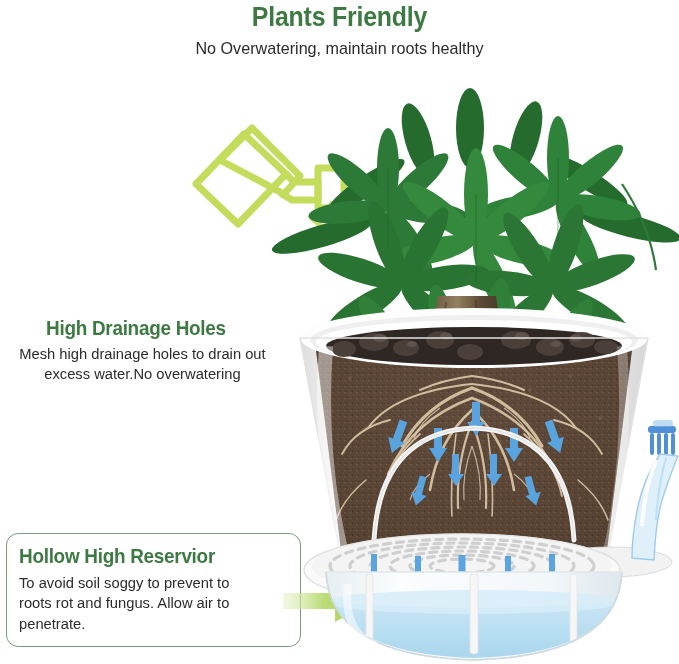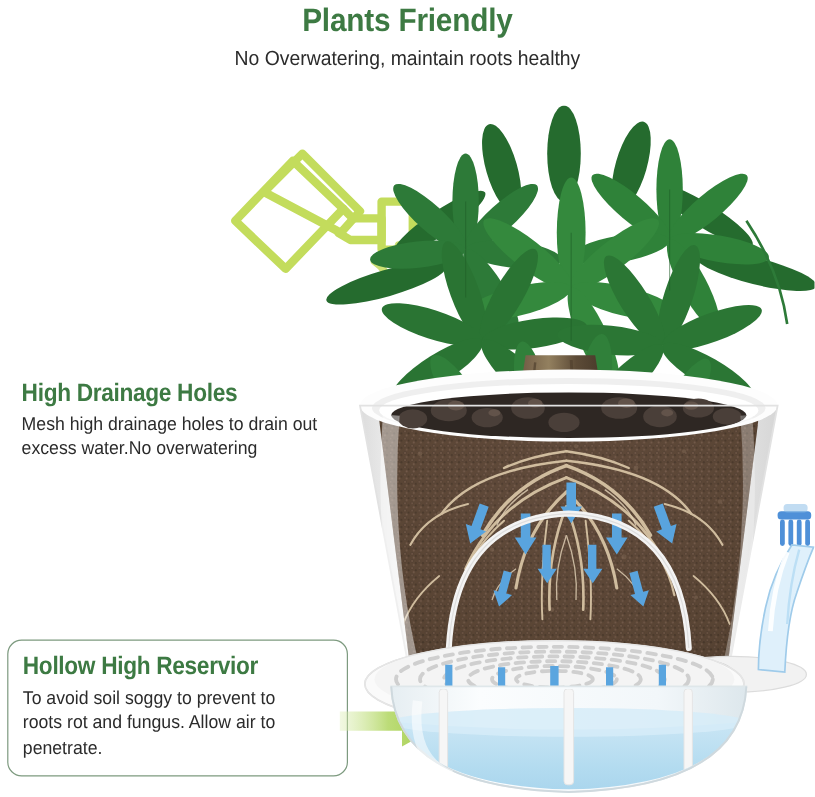--- a/index.html
+++ b/index.html
@@ -43,20 +43,21 @@
     font-size: 17px;
     color: #2b2b2b;
     transform: scaleX(0.95);
   }
 
   
   .feature {
     position: absolute;
     left: 18px;
     width: 262px;
+    text-align: center;
   }
   .feature.f1 { top: 316px; }
   .feature.f2 { top: 424px; }
 
   .feat-head {
     margin: 0 0 4px 0;
     font-size: 21px;
     font-weight: bold;
     color: #3d7a43;
     transform: scaleX(0.9);
@@ -70,21 +71,21 @@
     color: #2b2b2b;
     transform: scaleX(0.95);
     transform-origin: left center;
   }
 
   .boxed {
     position: absolute;
     left: 6px;
     top: 533px;
     width: 258px;
-    padding: 10px 12px 12px 12px;
+    padding: 10px 23px 12px 12px;
     border: 1.4px solid #7d9a7f;
     border-radius: 12px;
     background: #ffffff;
   }
   .boxed .feat-head { font-size: 21px; margin-bottom: 5px; }
 
   
   .can-icon {
     position: absolute;
     left: 182px;

